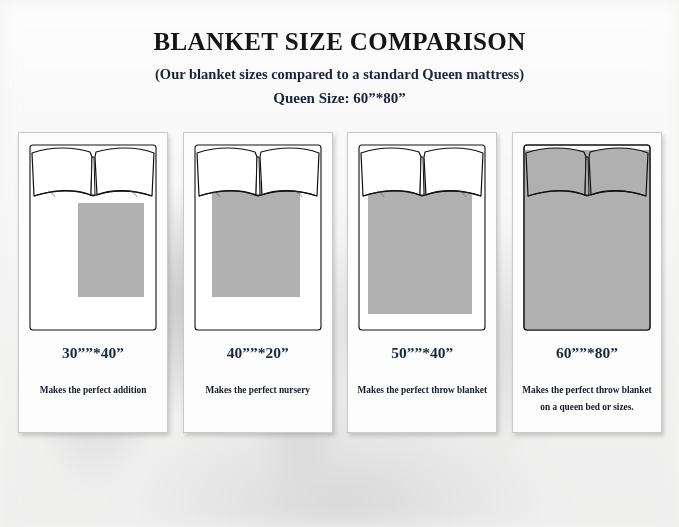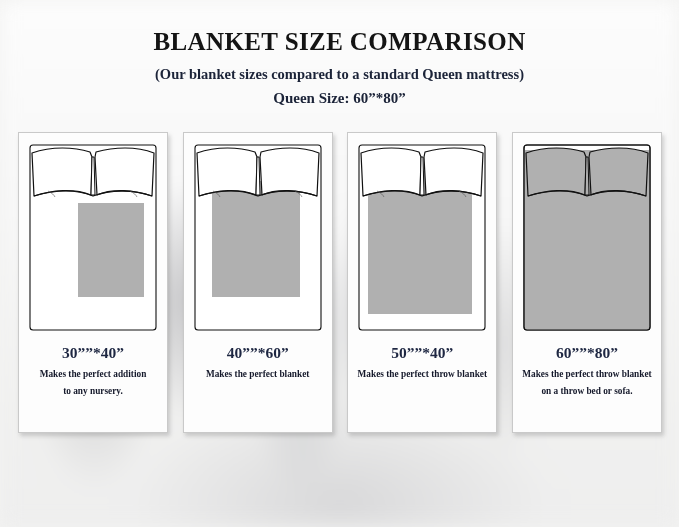--- a/index.html
+++ b/index.html
@@ -56,21 +56,21 @@
     position:relative;width:150px;height:205px;flex:none;
   }
   .bedwrap svg{display:block;width:150px;height:205px;}
 
   .sizelabel{
     font-size:15.5px;font-weight:bold;color:#1e2742;
     margin-top:6px;line-height:1.1;white-space:nowrap;
   }
   .caption{
     font-size:9.3px;font-weight:bold;color:#15192b;
-    text-align:center;line-height:1.85;margin-top:5px;
+    text-align:center;line-height:1.85;margin-top:21px;
     padding:0 4px;
   }
   .caption .l2{display:block;}
 </style>
 </head>
 <body>
 
 <div id="backdrop"></div>
 
 <div id="sheet">
@@ -92,42 +92,41 @@
           </g>
           <path d="M74 24 L76 24 L77 62 L73 62 Z" fill="#ffffff" stroke="#111" stroke-width="1"></path>
           <path d="M16 63 C40 56,60 57,75 63 C92 57,114 56,134 63" fill="none" stroke="#111" stroke-width="1.2"></path>
           <path d="M30 58 C34 60,36 62,37 64" fill="none" stroke="#555" stroke-width=".6"></path>
           <path d="M112 58 C116 60,118 62,119 64" fill="none" stroke="#555" stroke-width=".6"></path>
         </svg>
       </div>
       <div class="sizelabel">30””*40”</div>
       <div class="caption">
         <span>Makes the perfect addition</span>
-        <span class="l2">to any nursery.</span>
       </div>
     </div>
 
     <div class="panel">
       <div class="bedwrap">
         <svg viewBox="0 0 150 205" xmlns="http://www.w3.org/2000/svg">
           <rect x="12" y="12" width="126" height="185" rx="3" fill="#ffffff" stroke="#111" stroke-width="1.1"></rect>
           <rect x="29" y="48" width="88" height="116" fill="#b0b0b0"></rect>
           <g fill="#ffffff" stroke="#111" stroke-width="1.2" stroke-linejoin="round">
             <path d="M14 20 C34 13,56 14,72 19 L74 24 L73 62 C56 55,34 57,16 63 Z"></path>
             <path d="M78 19 C96 14,118 13,136 20 L134 63 C116 57,95 55,79 62 L77 24 Z"></path>
           </g>
           <path d="M74 24 L76 24 L77 62 L73 62 Z" fill="#ffffff" stroke="#111" stroke-width="1"></path>
           <path d="M16 63 C40 56,60 57,75 63 C92 57,114 56,134 63" fill="none" stroke="#111" stroke-width="1.2"></path>
           <path d="M30 58 C34 60,36 62,37 64" fill="none" stroke="#555" stroke-width=".6"></path>
           <path d="M112 58 C116 60,118 62,119 64" fill="none" stroke="#555" stroke-width=".6"></path>
         </svg>
       </div>
-      <div class="sizelabel">40””*60”</div>
+      <div class="sizelabel">40””*20”</div>
       <div class="caption">
-        <span>Makes the perfect blanket</span>
+        <span>Makes the perfect nursery</span>
       </div>
     </div>
 
     <div class="panel">
       <div class="bedwrap">
         <svg viewBox="0 0 150 205" xmlns="http://www.w3.org/2000/svg">
           <rect x="12" y="12" width="126" height="185" rx="3" fill="#ffffff" stroke="#111" stroke-width="1.1"></rect>
           <rect x="21" y="38" width="104" height="143" fill="#b0b0b0"></rect>
           <g fill="#ffffff" stroke="#111" stroke-width="1.2" stroke-linejoin="round">
             <path d="M14 20 C34 13,56 14,72 19 L74 24 L73 62 C56 55,34 57,16 63 Z"></path>
@@ -155,18 +154,18 @@
             <path d="M78 19 C96 14,118 13,136 20 L134 63 C116 57,95 55,79 62 L77 24 Z"></path>
           </g>
           <path d="M74 24 L76 24 L77 62 L73 62 Z" fill="#b0b0b0" stroke="#111" stroke-width="1"></path>
           <path d="M16 63 C40 56,60 57,75 63 C92 57,114 56,134 63" fill="none" stroke="#111" stroke-width="1.2"></path>
           <rect x="12" y="12" width="126" height="185" rx="3" fill="none" stroke="#111" stroke-width="1.1"></rect>
         </svg>
       </div>
       <div class="sizelabel">60””*80”</div>
       <div class="caption">
         <span>Makes the perfect throw blanket</span>
-        <span class="l2">on a throw bed or sofa.</span>
+        <span class="l2">on a queen bed or sizes.</span>
       </div>
     </div>
 
   </div>
 </div>
 
 </body></html>

